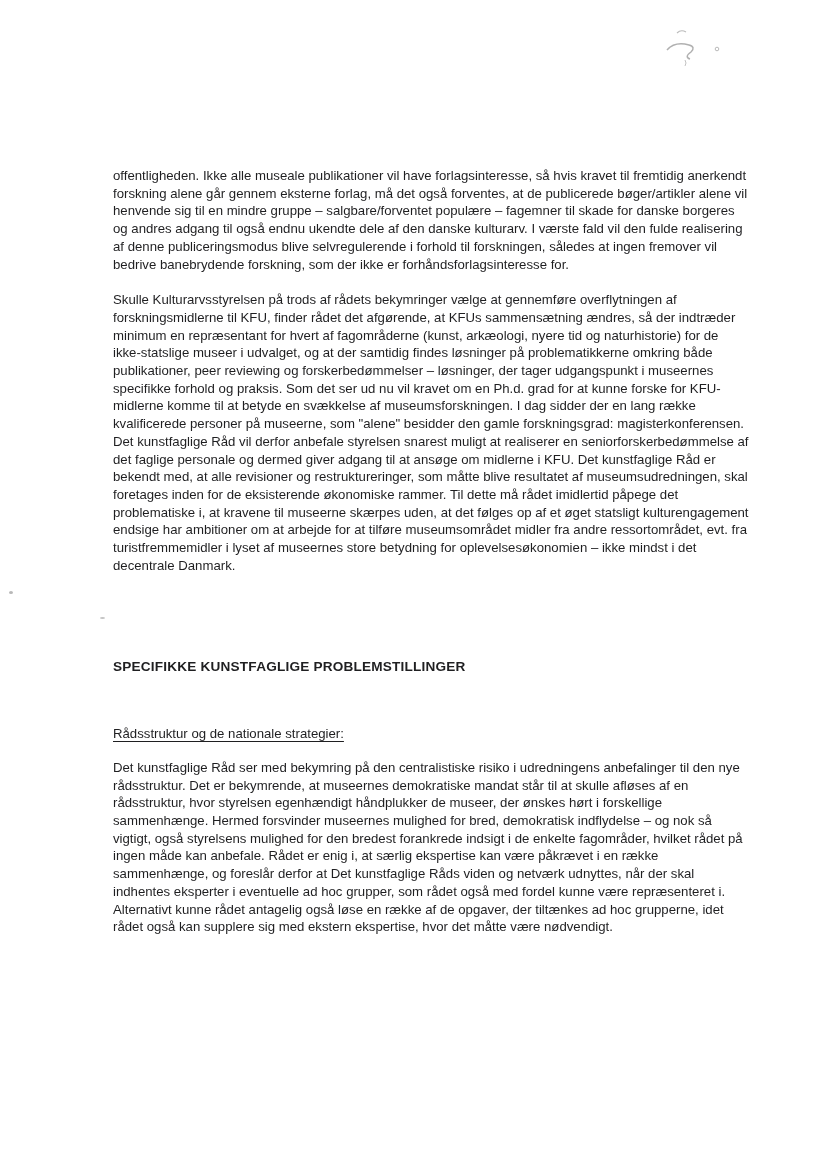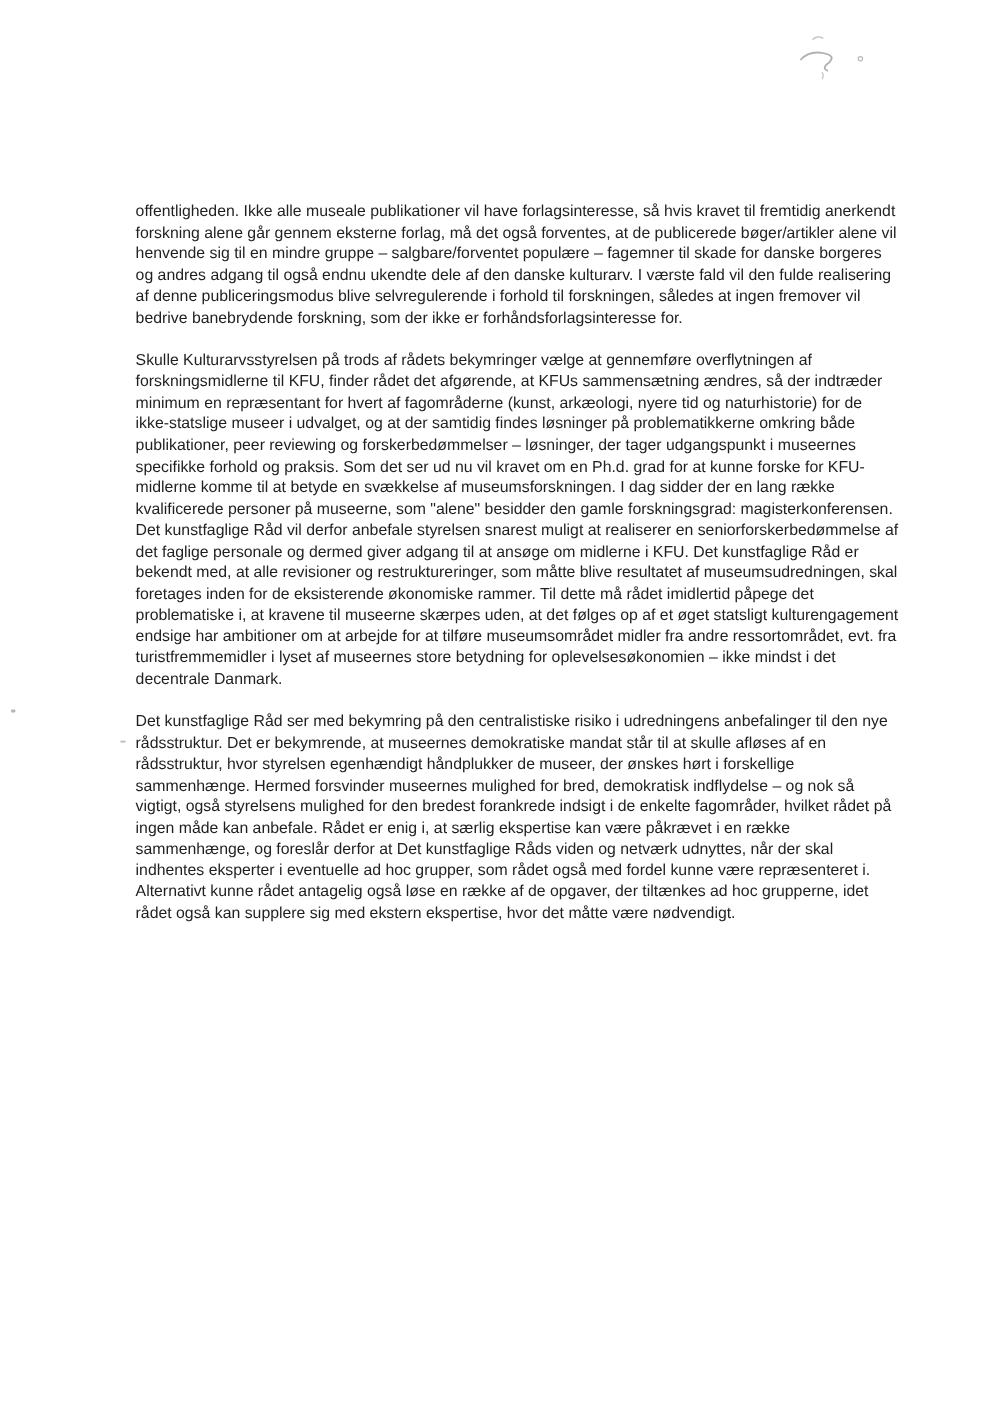--- a/index.html
+++ b/index.html
@@ -88,18 +88,20 @@
 
   <span class="dot-artifact"></span>
   <span class="dot-artifact2"></span>
 
   <div class="content">
 
     <p class="para">offentligheden. Ikke alle museale publikationer vil have forlagsinteresse, så hvis kravet til fremtidig anerkendt forskning alene går gennem eksterne forlag, må det også forventes, at de publicerede bøger/artikler alene vil henvende sig til en mindre gruppe – salgbare/forventet populære – fagemner til skade for danske borgeres og andres adgang til også endnu ukendte dele af den danske kulturarv. I værste fald vil den fulde realisering af denne publiceringsmodus blive selvregulerende i forhold til forskningen, således at ingen fremover vil bedrive banebrydende forskning, som der ikke er forhåndsforlagsinteresse for.</p>
 
     <p class="para">Skulle Kulturarvsstyrelsen på trods af rådets bekymringer vælge at gennemføre overflytningen af forskningsmidlerne til KFU, finder rådet det afgørende, at KFUs sammensætning ændres, så der indtræder minimum en repræsentant for hvert af fagområderne (kunst, arkæologi, nyere tid og naturhistorie) for de ikke-statslige museer i udvalget, og at der samtidig findes løsninger på problematikkerne omkring både publikationer, peer reviewing og forskerbedømmelser – løsninger, der tager udgangspunkt i museernes specifikke forhold og praksis. Som det ser ud nu vil kravet om en Ph.d. grad for at kunne forske for KFU-midlerne komme til at betyde en svækkelse af museumsforskningen. I dag sidder der en lang række kvalificerede personer på museerne, som "alene" besidder den gamle forskningsgrad: magisterkonferensen. Det kunstfaglige Råd vil derfor anbefale styrelsen snarest muligt at realiserer en seniorforskerbedømmelse af det faglige personale og dermed giver adgang til at ansøge om midlerne i KFU. Det kunstfaglige Råd er bekendt med, at alle revisioner og restruktureringer, som måtte blive resultatet af museumsudredningen, skal foretages inden for de eksisterende økonomiske rammer. Til dette må rådet imidlertid påpege det problematiske i, at kravene til museerne skærpes uden, at det følges op af et øget statsligt kulturengagement endsige har ambitioner om at arbejde for at tilføre museumsområdet midler fra andre ressortområdet, evt. fra turistfremmemidler i lyset af museernes store betydning for oplevelsesøkonomien – ikke mindst i det decentrale Danmark.</p>
 
+    <h2 class="section-heading">SPECIFIKKE KUNSTFAGLIGE PROBLEMSTILLINGER</h2>
 
+    <h3 class="subsection-heading">Rådsstruktur og de nationale strategier:</h3>
 
     <p class="para">Det kunstfaglige Råd ser med bekymring på den centralistiske risiko i udredningens anbefalinger til den nye rådsstruktur. Det er bekymrende, at museernes demokratiske mandat står til at skulle afløses af en rådsstruktur, hvor styrelsen egenhændigt håndplukker de museer, der ønskes hørt i forskellige sammenhænge. Hermed forsvinder museernes mulighed for bred, demokratisk indflydelse – og nok så vigtigt, også styrelsens mulighed for den bredest forankrede indsigt i de enkelte fagområder, hvilket rådet på ingen måde kan anbefale. Rådet er enig i, at særlig ekspertise kan være påkrævet i en række sammenhænge, og foreslår derfor at Det kunstfaglige Råds viden og netværk udnyttes, når der skal indhentes eksperter i eventuelle ad hoc grupper, som rådet også med fordel kunne være repræsenteret i. Alternativt kunne rådet antagelig også løse en række af de opgaver, der tiltænkes ad hoc grupperne, idet rådet også kan supplere sig med ekstern ekspertise, hvor det måtte være nødvendigt.</p>
 
   </div>
 </div>
 
 </body></html>

